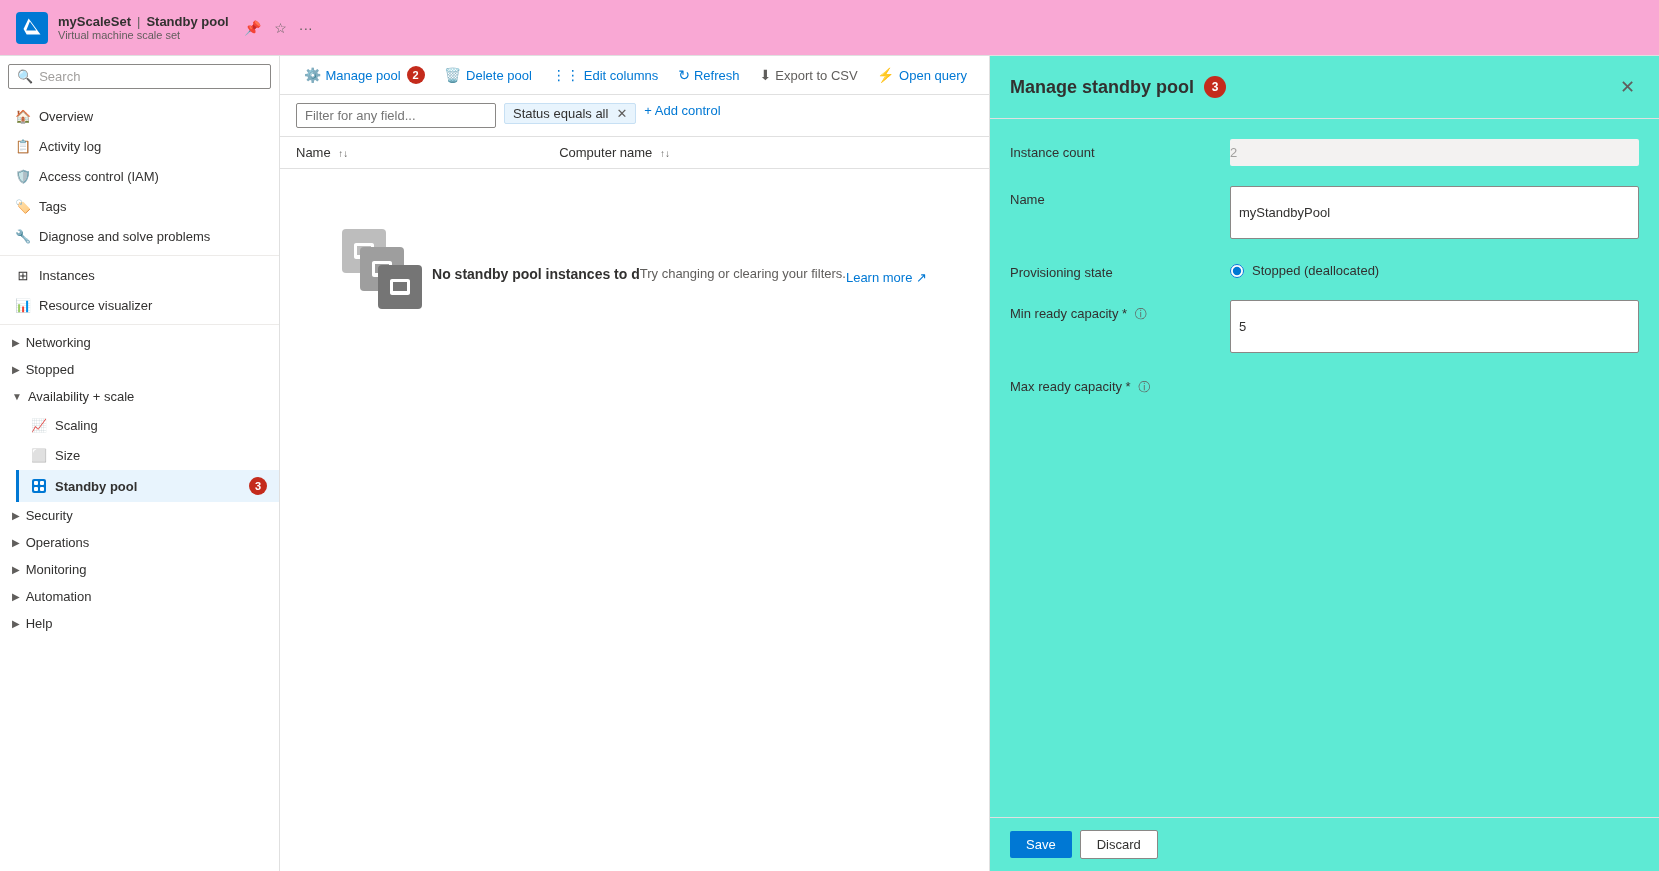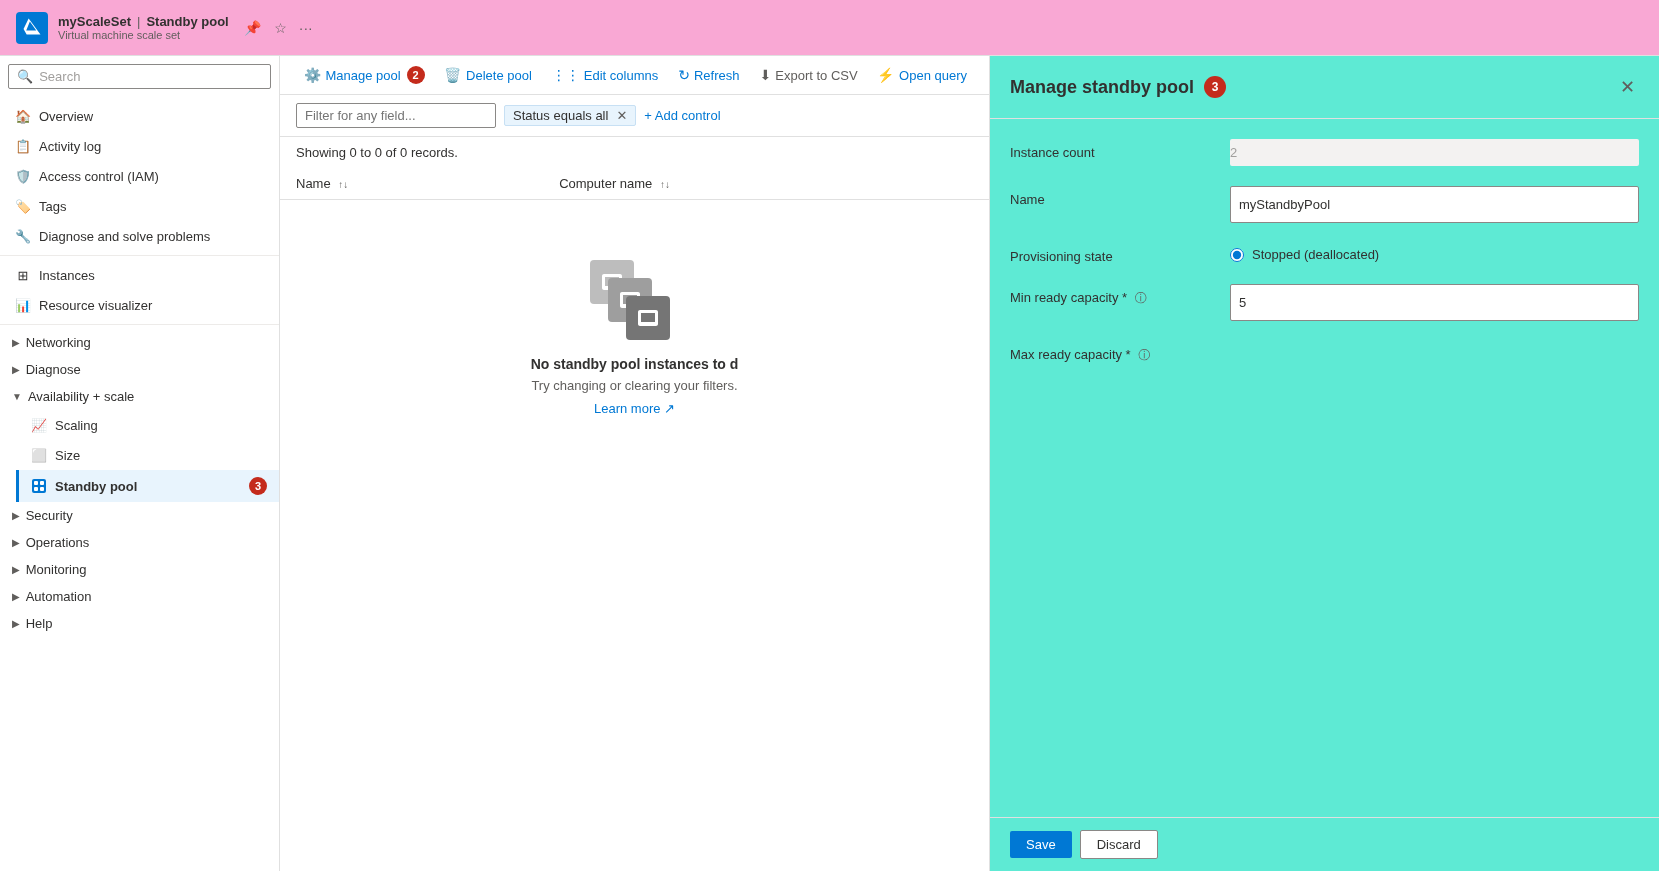--- a/index.html
+++ b/index.html
@@ -108,21 +108,21 @@
       border: none; background: none;
       cursor: pointer; color: #0078d4; font-size: 13px;
       white-space: nowrap;
     }
     .toolbar-btn .btn-icon { font-size: 14px; }
     .toolbar-separator { width: 1px; height: 20px; background: #e0e0e0; margin: 0 4px; }
 
     
     .filter-bar {
       display: flex;
-      align-items: center;
+      align-items: flex-start;
       padding: 8px 16px;
       gap: 8px;
       border-bottom: 1px solid #e0e0e0;
       background: #fff;
       flex-shrink: 0;
     }
     .filter-input {
       border: 1px solid #8a8886;
       border-radius: 2px;
       padding: 4px 8px;
@@ -154,21 +154,21 @@
     thead tr { border-bottom: 1px solid #e0e0e0; }
     th {
       text-align: left; padding: 8px 16px;
       font-weight: 400; color: #323130; font-size: 13px;
       background: #fff; white-space: nowrap;
     }
     th .sort-icon { color: #605e5c; font-size: 10px; margin-left: 4px; }
 
     
     .empty-state {
-      display: flex; flex-direction: column; align-items: center; justify-content: center;
+      display: flex; flex-direction: row; align-items: center; justify-content: center;
       padding: 60px 20px; flex: 1;
     }
     .empty-icon-group {
       position: relative; width: 90px; height: 80px; margin-bottom: 16px;
     }
     .vm-icon {
       width: 44px; height: 44px; background: #bdbdbd; border-radius: 4px;
       display: flex; align-items: center; justify-content: center;
       position: absolute;
     }
@@ -210,21 +210,21 @@
       display: flex; align-items: flex-start;
       margin-bottom: 20px; gap: 20px;
     }
     .form-label {
       width: 200px; font-size: 13px; color: #323130;
       padding-top: 6px; flex-shrink: 0;
     }
     .form-value { flex: 1; }
     .form-input {
       width: 100%; border: 1px solid #8a8886; border-radius: 2px;
-      padding: 10px 8px; font-size: 13px; color: #323130;
+      padding: 18px 8px; font-size: 13px; color: #323130;
       background: #fff;
     }
     .form-input.readonly-val {
       background: #f3f2f1; border: none; padding: 6px 0;
       font-size: 13px; color: #323130;
     }
     .radio-group { display: flex; flex-direction: column; gap: 8px; padding-top: 4px; }
     .radio-option { display: flex; align-items: center; gap: 8px; cursor: pointer; }
     .radio-option input[type="radio"] { accent-color: #0078d4; width: 14px; height: 14px; }
     .radio-label { font-size: 13px; color: #323130; }
@@ -320,21 +320,21 @@
       </div>
       <div class="divider"></div>
 
       <div class="nav-group-header">
         <span class="nav-chevron">▶</span>
         <span>Networking</span>
       </div>
 
       <div class="nav-group-header">
         <span class="nav-chevron">▶</span>
-        <span>Diagnose</span>
+        <span>Stopped</span>
       </div>
 
       <div class="nav-group-header">
         <span class="nav-chevron">▼</span>
         <span>Availability + scale</span>
       </div>
       <div class="nav-group-children">
         <div class="nav-item">
           <span class="nav-icon">📈</span>
           <span class="nav-label">Scaling</span>
@@ -421,23 +421,20 @@
       <input class="filter-input" type="text" placeholder="Filter for any field..." style="">
       <div class="filter-tag">
         <span>Status equals all</span>
         <span class="close-icon">✕</span>
       </div>
       <button class="add-filter-btn">
         <span>+ Add control</span>
       </button>
     </div>
 
-    <div class="records-info">
-      <span>Showing 0 to 0 of 0 records.</span>
-    </div>
 
     <div class="table-container">
       <table>
         <thead>
           <tr>
             <th>
               <span>Name</span>
               <span class="sort-icon">↑↓</span>
             </th>
             <th>

